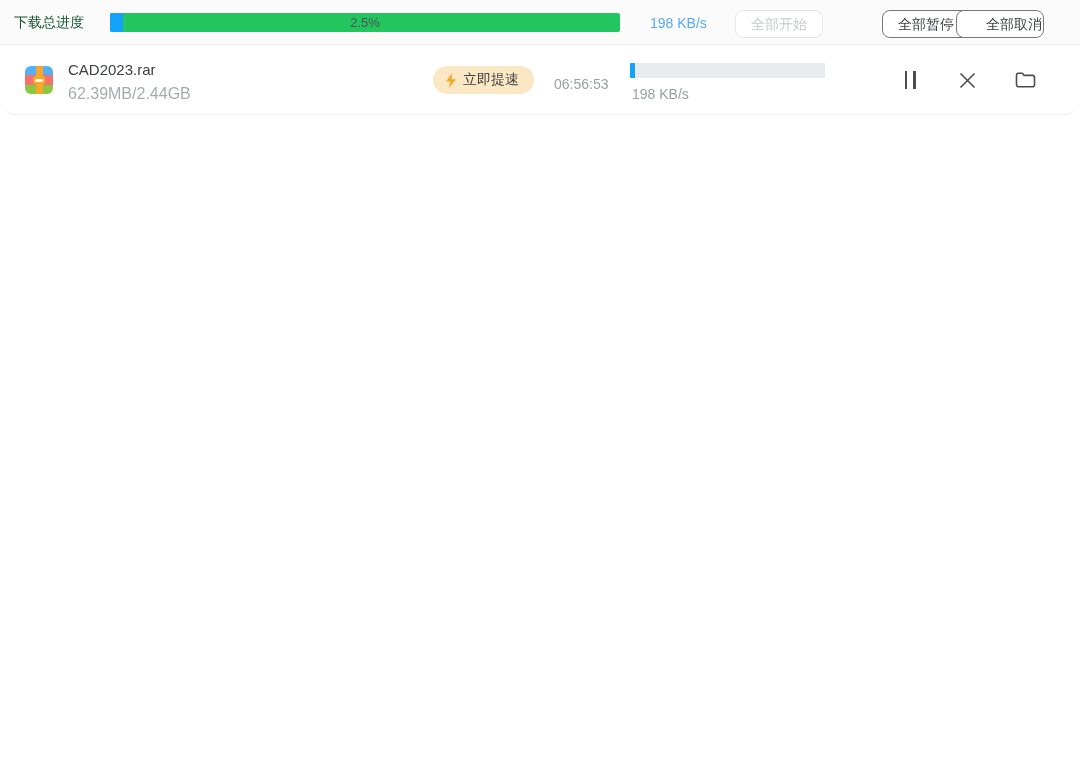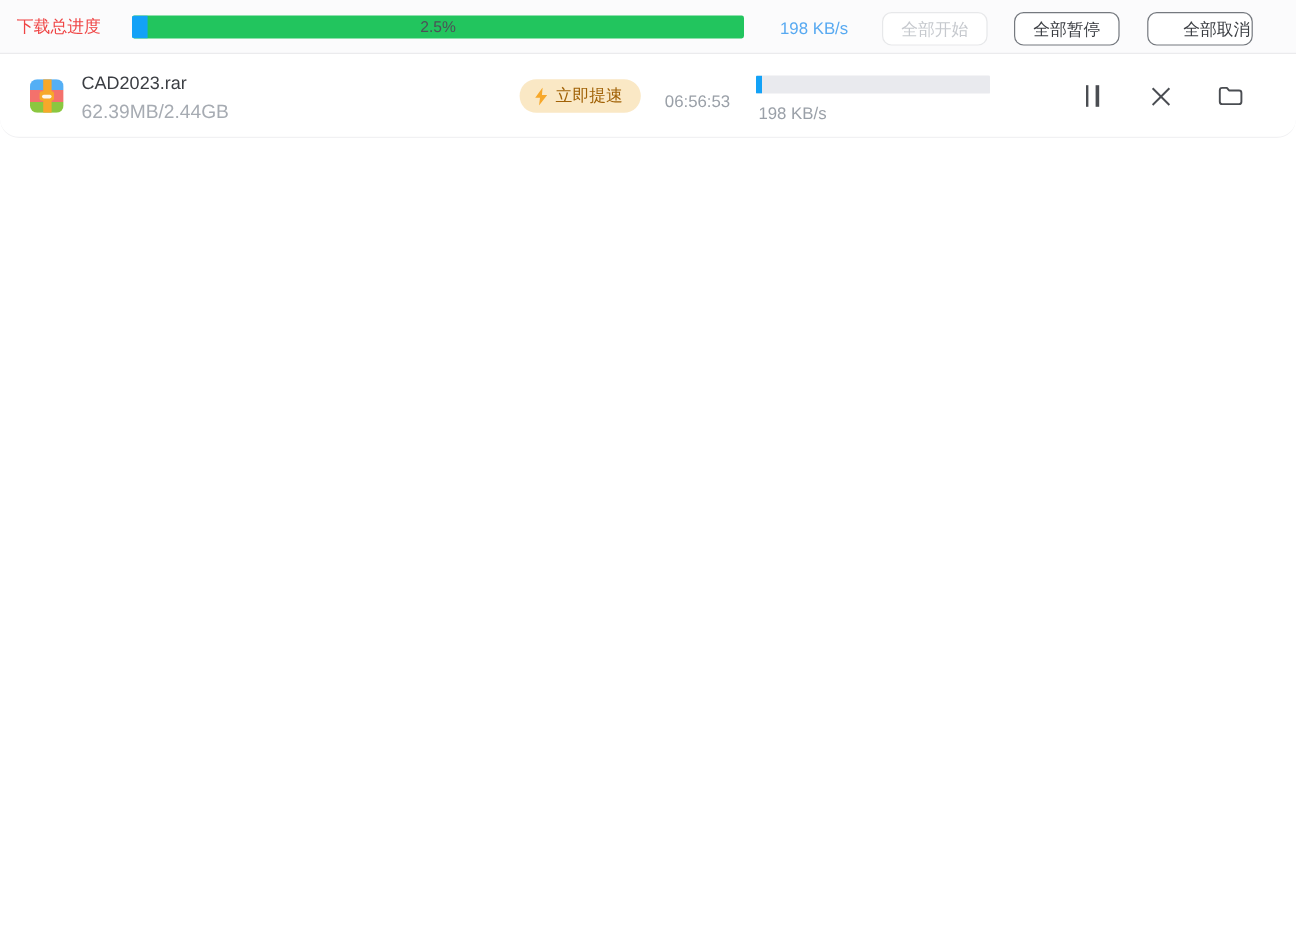--- a/index.html
+++ b/index.html
@@ -16,21 +16,21 @@
     position: absolute;
     left: 0; top: 0;
     width: 1080px; height: 45px;
     background: #fbfbfc;
     border-bottom: 1px solid #ebebed;
   }
   .topbar-label {
     position: absolute;
     left: 14px; top: 14px;
     font-size: 14px;
-    color: #ef4444;
+    color: #14532d;
   }
   .total-track {
     position: absolute;
     left: 110px; top: 13px;
     width: 510px; height: 19px;
     background: #22c55e;
     border-radius: 2px;
     overflow: hidden;
   }
   .total-fill {
@@ -67,21 +67,21 @@
     cursor: pointer;
     line-height: 26px;
     text-align: center;
   }
   .tb-btn.disabled {
     border-color: #e7e8ea;
     color: #c6c9ce;
     cursor: default;
   }
   .btn-start  { left: 735px; }
-  .btn-pause  { left: 845px; }
+  .btn-pause  { left: 882px; }
   .btn-cancel { left: 956px; padding-left: 28px; }
 
   
   .task-row {
     position: absolute;
     left: 0; top: 46px;
     width: 1080px; height: 69px;
     background: #ffffff;
     border-bottom: 1px solid #f1f1f3;
     border-radius: 16px;
@@ -136,21 +136,21 @@
     height: 28px;
     padding: 0 15px 0 12px;
     background: #fae8c5;
     border: none;
     border-radius: 14px;
     display: flex;
     align-items: center;
     gap: 6px;
     font-size: 14px;
     font-weight: 500;
-    color: #a16207;
+    color: #404040;
     font-family: inherit;
     cursor: pointer;
   }
   .bolt-icon { width: 12px; height: 15px; display: inline-block; }
 
   .task-time {
     position: absolute;
     left: 554px; top: 30px;
     font-size: 14px;
     color: #9aa0a8;

